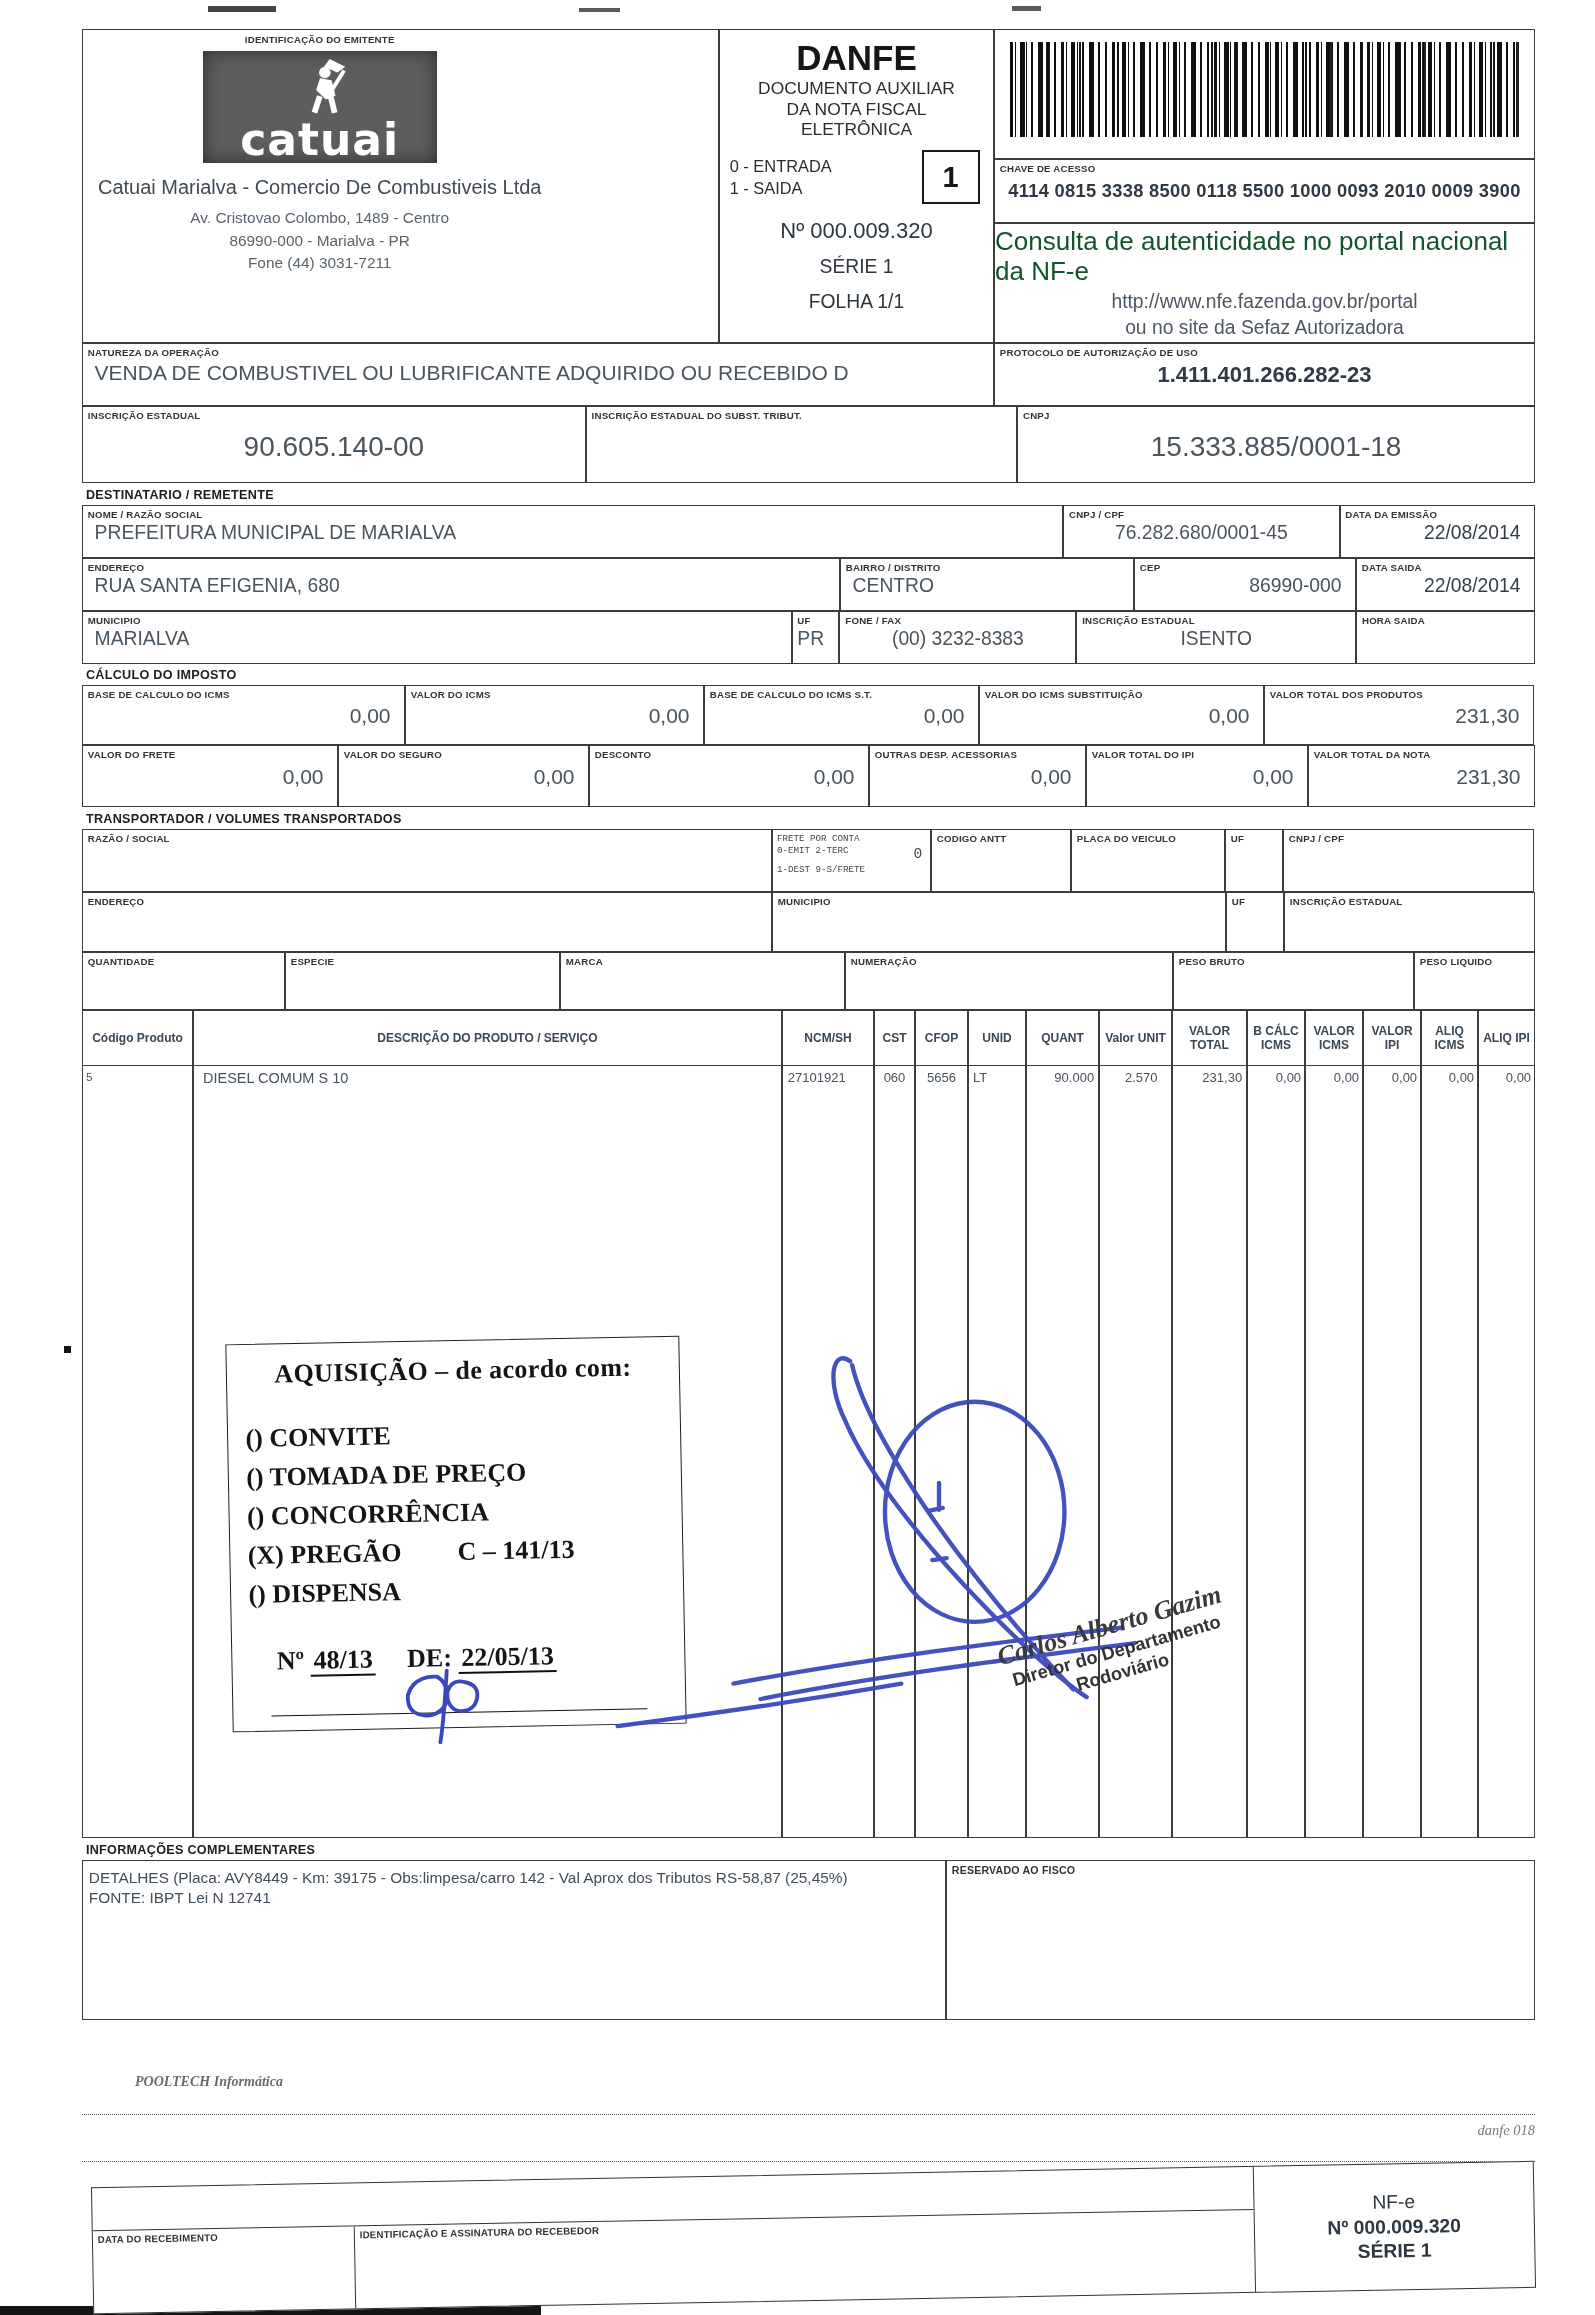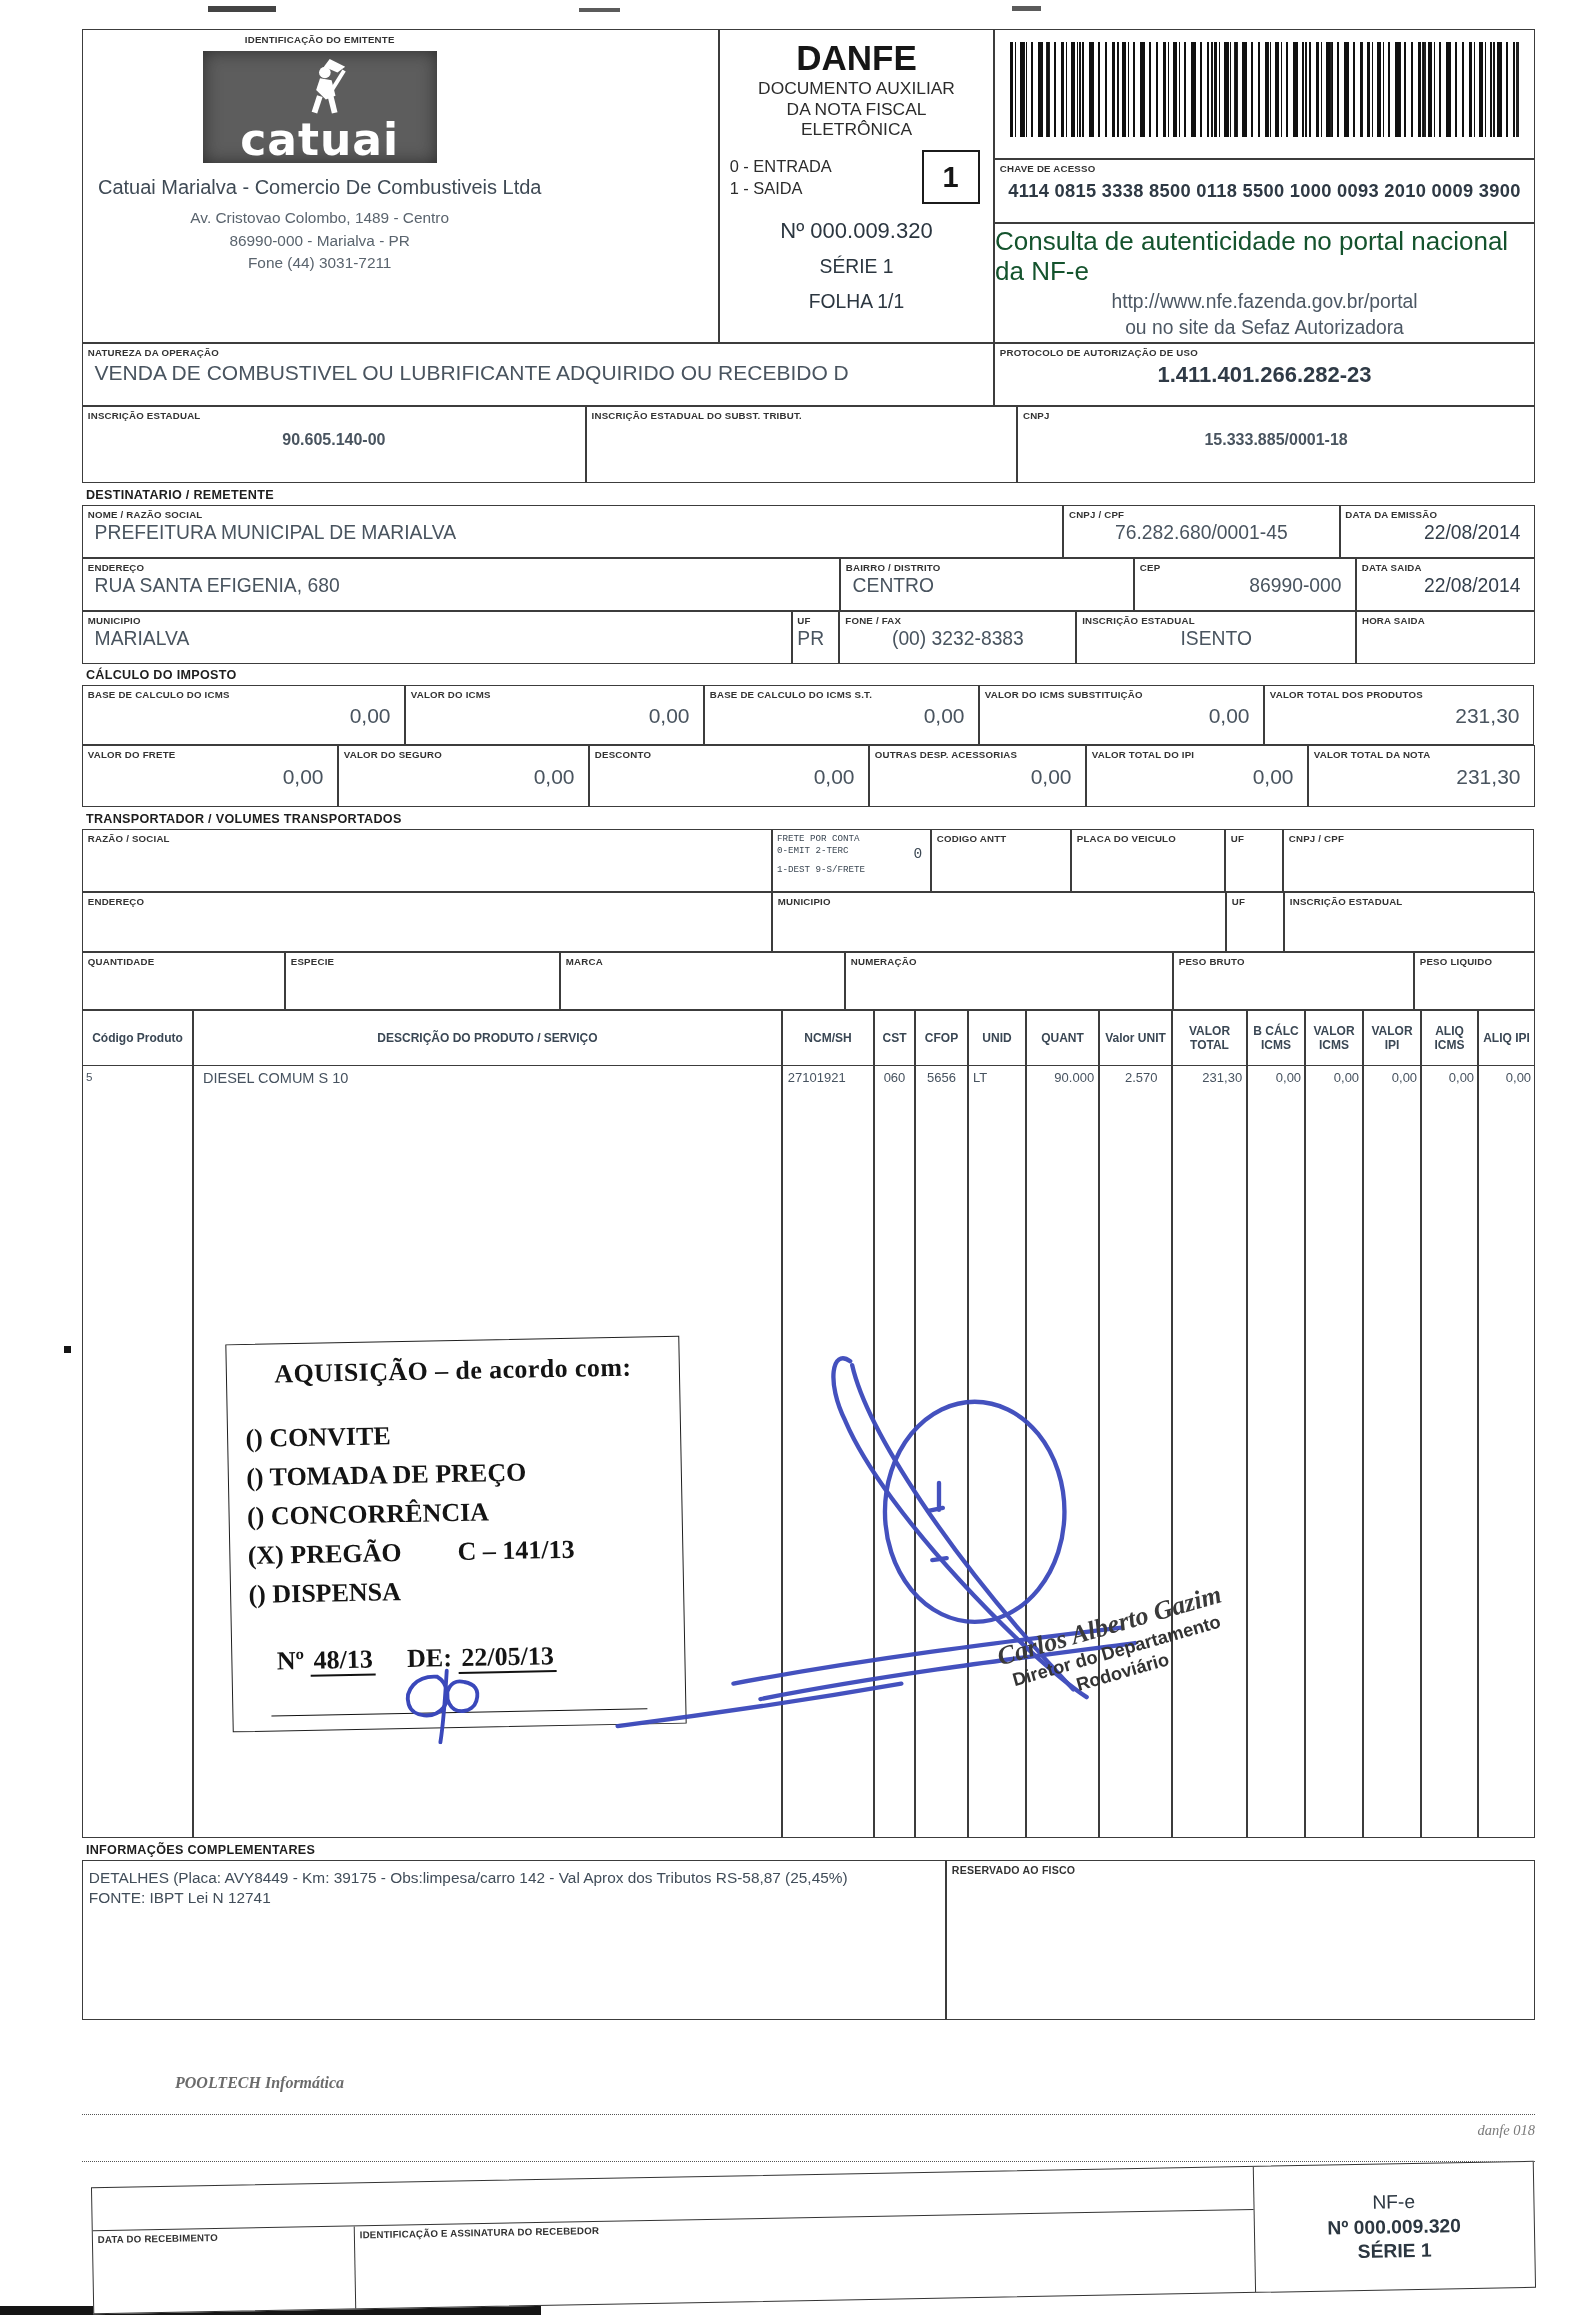--- a/index.html
+++ b/index.html
@@ -5,21 +5,21 @@
   html,body{margin:0;padding:0;background:#ffffff;}
   .sheet{position:relative;width:1595px;height:2315px;background:#fff;overflow:hidden;
          font-family:"Liberation Sans",sans-serif;color:#222;}
   .doc{position:absolute;left:82px;top:29px;width:1453px;}
   .row{display:flex;}
   .cell{position:relative;border:1px solid #3c3c3c;box-sizing:border-box;background:#fff;}
   .lbl{font-size:9.7px;font-weight:bold;color:#333;padding:2.9px 4.8px 0 4.8px;letter-spacing:0.2px;line-height:1.15;}
   .val{font-family:"Liberation Sans",sans-serif;color:#49545f;line-height:1.15;}
   .vC{text-align:center;} .vR{text-align:right;padding-right:13.5px;} .vL{padding-left:11.6px;}
   .seclbl{font-size:12.6px;font-weight:bold;color:#1d1d1d;padding:4.8px 0 2.9px 3.9px;letter-spacing:0.3px;}
-  .big{font-size:16px;font-weight:bold;} .med{font-size:19.3px;} .imp{font-size:21px;}
+  .big{font-size:28px;} .med{font-size:19.3px;} .imp{font-size:21px;}
   .barcode{height:95px;background:
      repeating-linear-gradient(90deg,#101010 0 2.9px,transparent 2.9px 4.8px,#101010 4.8px 5.8px,transparent 5.8px 9.7px,#101010 9.7px 14.5px,transparent 14.5px 16.4px,#101010 16.4px 17.4px,transparent 17.4px 21px,#101010 21px 23px,transparent 23px 28px,#101010 28px 33px,transparent 33px 37px,#101010 37px 39px,transparent 39px 44px,#101010 44px 46px,transparent 46px 51px),
      repeating-linear-gradient(90deg,transparent 0 12.6px,rgba(10,10,10,.95) 12.6px 14.5px,transparent 14.5px 36px,rgba(10,10,10,.9) 36px 40px,transparent 40px 69px,rgba(10,10,10,.95) 69px 71px,transparent 71px 94px);
      background-color:#fff;}
   .phead{display:flex;align-items:center;justify-content:center;text-align:center;
          font-size:12px;font-weight:bold;color:#3a4754;line-height:1.2;}
   .pbodycell{border-left:1px solid #3c3c3c;border-right:1px solid #3c3c3c;box-sizing:border-box;position:relative;}
   .pv{font-size:13px;color:#46525f;padding-top:3.9px;}
   .stamp{position:absolute;left:229px;top:1340px;width:454px;height:388px;border:1.9px solid #1f1f1f;
          transform:rotate(-1.1deg);background:rgba(255,255,255,.0);box-sizing:border-box;
@@ -439,21 +439,21 @@
       <path d="M366 228 L 381 226"></path>
     </g>
   </svg>
 
   <div class="carimbo">
     <div class="nm">Carlos Alberto Gazim</div>
     <div class="cg">Diretor do Departamento</div>
     <div class="cg">Rodoviário</div>
   </div>
 
-  <div style="position:absolute;left:135px;top:2074px;font-family:'Liberation Serif',serif;font-style:italic;font-weight:bold;font-size:16px;color:#6b6b6b;margin-left:40px;">POOLTECH Informática</div>
+  <div style="position:absolute;left:135px;top:2074px;font-family:'Liberation Serif',serif;font-style:italic;font-weight:bold;font-size:14px;color:#6b6b6b;">POOLTECH Informática</div>
   <div class="dotline" style="top:2114px;"></div>
   <div style="position:absolute;left:1332px;top:2122px;width:203px;text-align:right;font-family:'Liberation Serif',serif;font-style:italic;font-size:14.5px;color:#7a7a7a;">danfe 018</div>
   <div class="dotline" style="top:2161px;"></div>
 
   <div class="canhoto">
     <div style="width:1163px;display:flex;flex-direction:column;">
       <div style="height:42px;border-bottom:1px solid #333;"></div>
       <div style="flex:1;display:flex;">
         <div style="width:261px;border-right:1px solid #333;position:relative;">
           <div class="lbl" style="font-size:9.7px;">DATA DO RECEBIMENTO</div>

